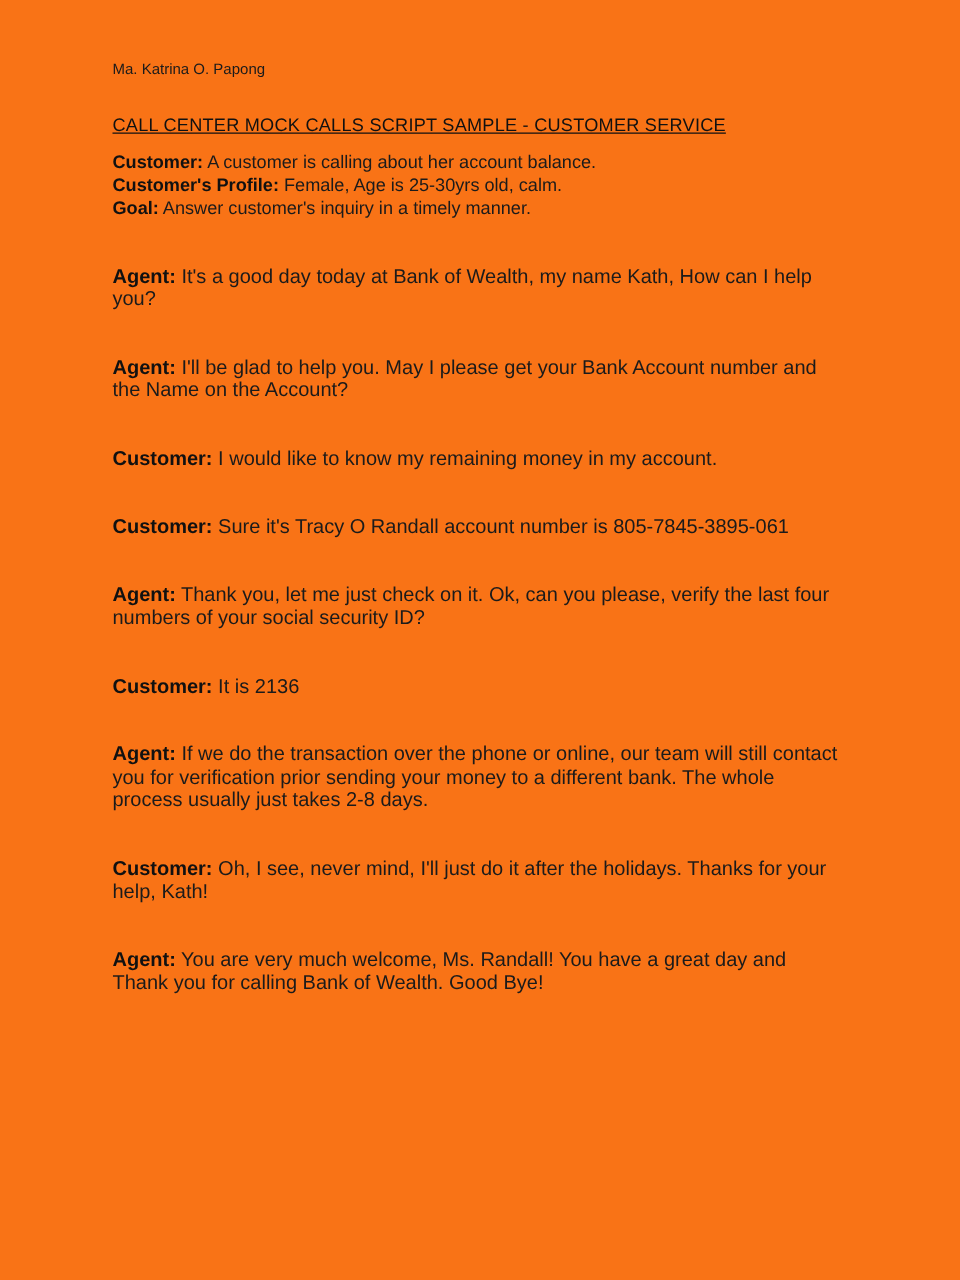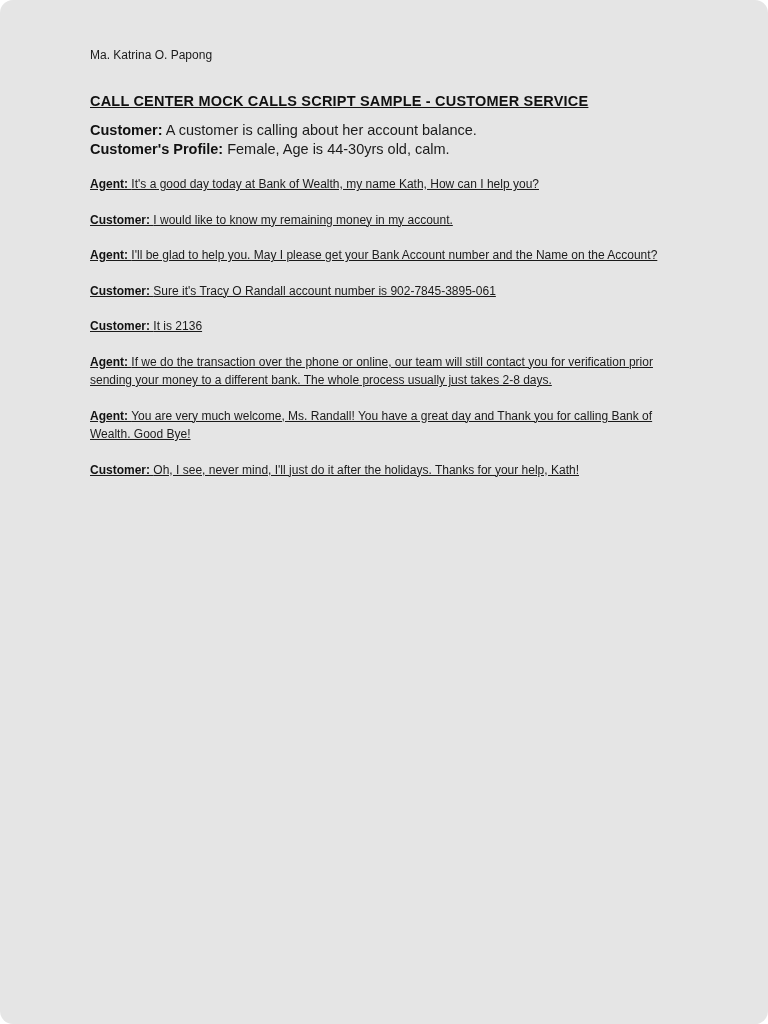--- a/index.html
+++ b/index.html
@@ -11,49 +11,47 @@
     width: 768px;
     height: 1024px;
     font-family: "Liberation Sans", "DejaVu Sans", sans-serif;
     color: #1b1b1b;
     overflow: hidden;
   }
   .page {
     position: relative;
     width: 768px;
     height: 1024px;
-    background: #e5e5e5;
+    background: #f97316;
     box-sizing: border-box;
     padding: 48px 92px 0 90px;
-    border-radius: 13px;
   }
   .author {
     font-size: 12px;
     line-height: 15px;
     color: #1b1b1b;
     margin: 0 0 30px 0;
   }
   .doc-title {
     font-size: 14.5px;
-    font-weight: bold;
+    font-weight: normal;
     text-decoration: underline;
     letter-spacing: 0.2px;
     color: #111111;
     margin: 0 0 12px 0;
   }
   .meta-line {
     font-size: 14.5px;
     line-height: 18.5px;
     margin: 0;
   }
   .para {
-    font-size: 12px;
+    font-size: 16px;
     line-height: 18.5px;
-    margin: 17px 0 0 0;
-    text-decoration: underline;
+    margin: 36px 0 0 0;
   }
   .speaker, .meta-label {
     font-weight: bold;
     color: #111111;
   }
   .line-text {
     color: #1b1b1b;
   }
 </style>
 </head>
@@ -64,49 +62,57 @@
   <p class="author">Ma. Katrina O. Papong</p>
 
   <h1 class="doc-title">CALL CENTER MOCK CALLS SCRIPT SAMPLE - CUSTOMER SERVICE</h1>
 
   <p class="meta-line">
     <span class="meta-label">Customer:</span>
     <span class="line-text">A customer is calling about her account balance.</span>
   </p>
   <p class="meta-line">
     <span class="meta-label">Customer's Profile:</span>
-    <span class="line-text">Female, Age is 44-30yrs old, calm.</span>
+    <span class="line-text">Female, Age is 25-30yrs old, calm.</span>
+  </p>
+  <p class="meta-line">
+    <span class="meta-label">Goal:</span>
+    <span class="line-text">Answer customer's inquiry in a timely manner.</span>
   </p>
 
   <p class="para">
     <span class="speaker">Agent:</span>
     <span class="line-text">It's a good day today at Bank of Wealth, my name Kath, How can I help you?</span>
   </p>
   <p class="para">
-    <span class="speaker">Customer:</span>
-    <span class="line-text">I would like to know my remaining money in my account.</span>
-  </p>
-  <p class="para">
     <span class="speaker">Agent:</span>
     <span class="line-text">I'll be glad to help you. May I please get your Bank Account number and the Name on the Account?</span>
   </p>
   <p class="para">
     <span class="speaker">Customer:</span>
-    <span class="line-text">Sure it's Tracy O Randall account number is 902-7845-3895-061</span>
+    <span class="line-text">I would like to know my remaining money in my account.</span>
+  </p>
+  <p class="para">
+    <span class="speaker">Customer:</span>
+    <span class="line-text">Sure it's Tracy O Randall account number is 805-7845-3895-061</span>
+  </p>
+  <p class="para">
+    <span class="speaker">Agent:</span>
+    <span class="line-text">Thank you, let me just check on it. Ok, can you please, verify the last four numbers of your social security ID?</span>
   </p>
   <p class="para">
     <span class="speaker">Customer:</span>
     <span class="line-text">It is 2136</span>
   </p>
   <p class="para">
     <span class="speaker">Agent:</span>
     <span class="line-text">If we do the transaction over the phone or online, our team will still contact you for verification prior sending your money to a different bank. The whole process usually just takes 2-8 days.</span>
   </p>
   <p class="para">
+    <span class="speaker">Customer:</span>
+    <span class="line-text">Oh, I see, never mind, I'll just do it after the holidays. Thanks for your help, Kath!</span>
+  </p>
+  <p class="para">
     <span class="speaker">Agent:</span>
     <span class="line-text">You are very much welcome, Ms. Randall! You have a great day and Thank you for calling Bank of Wealth. Good Bye!</span>
-  </p>
-  <p class="para">
-    <span class="speaker">Customer:</span>
-    <span class="line-text">Oh, I see, never mind, I'll just do it after the holidays. Thanks for your help, Kath!</span>
   </p>
 
 </div>
 
 </body></html>

